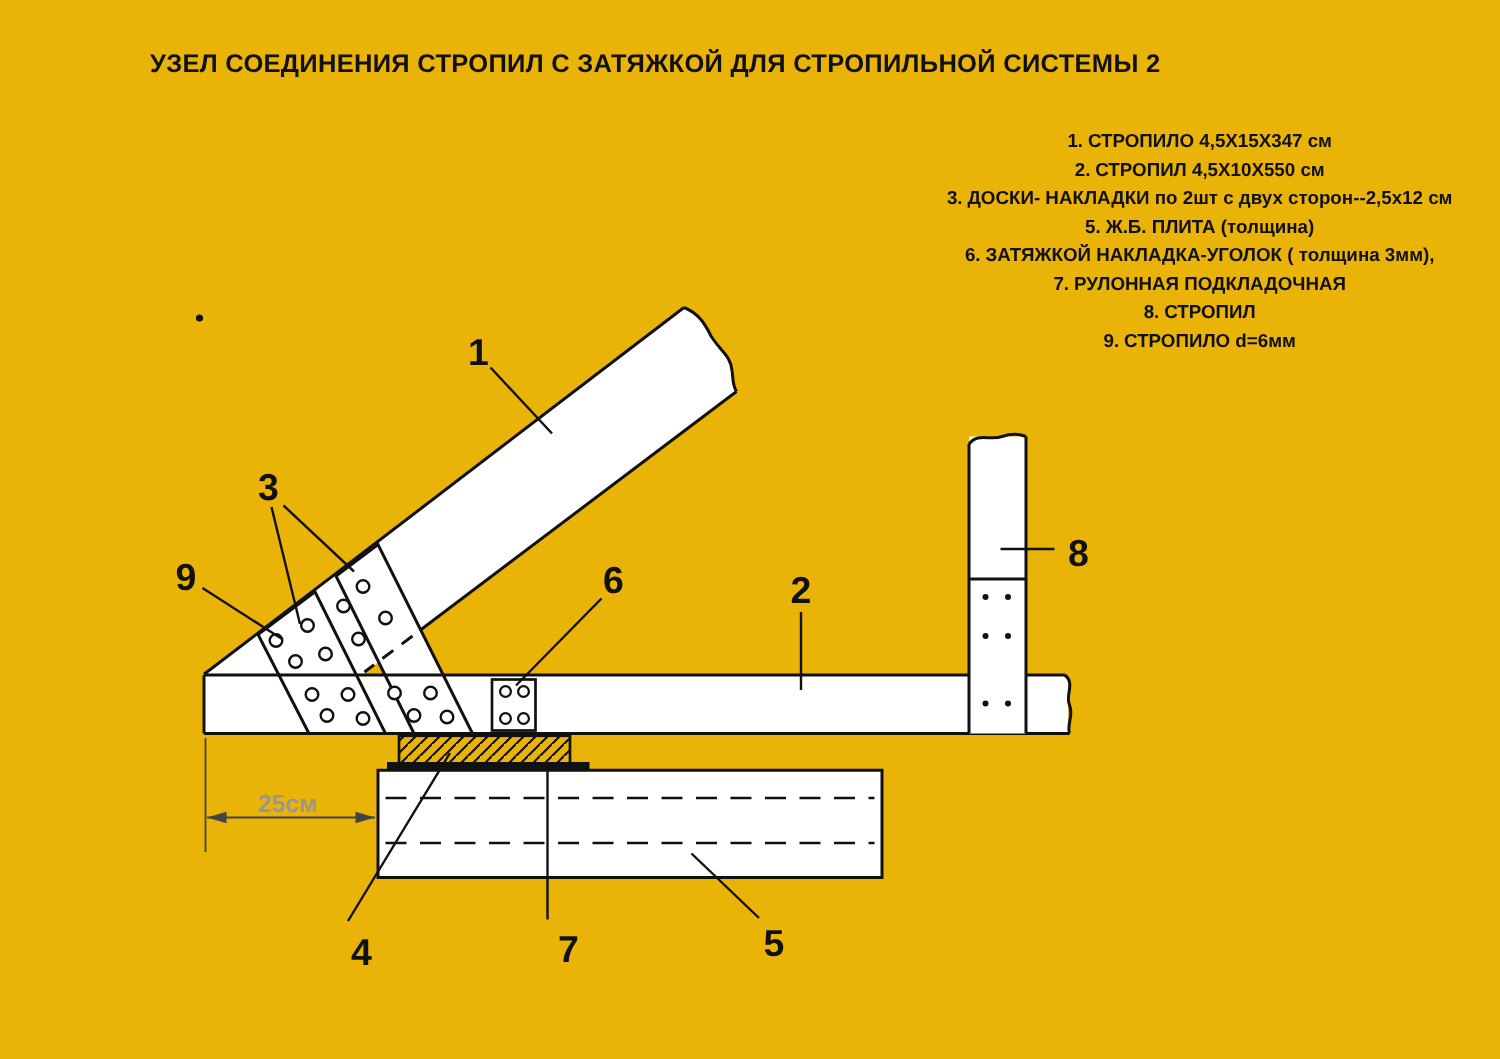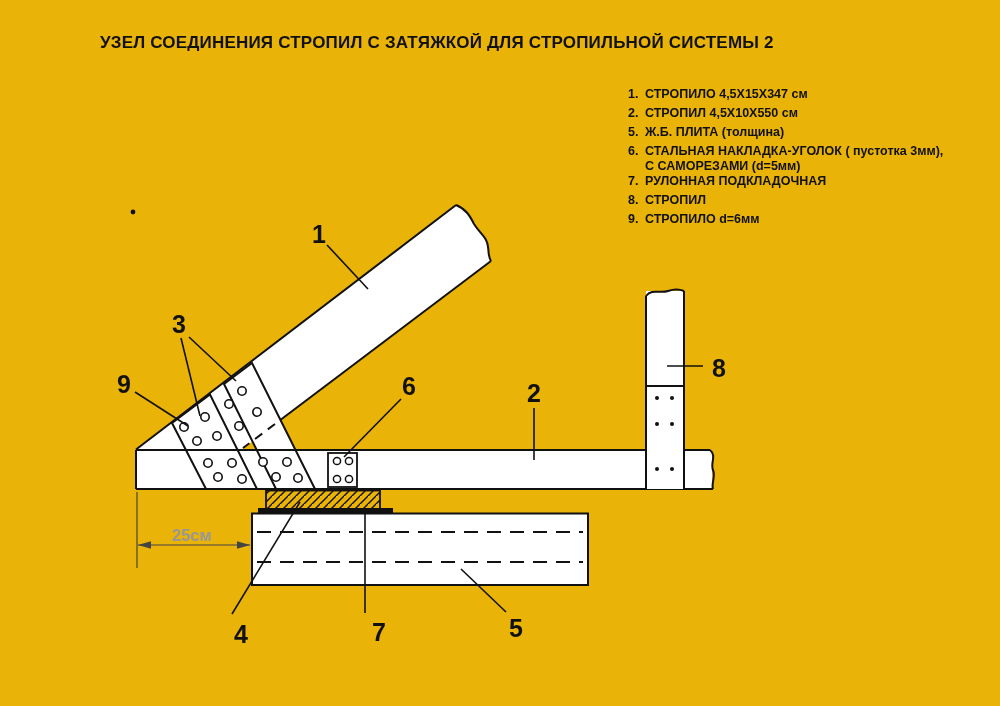--- a/index.html
+++ b/index.html
@@ -1,41 +1,41 @@
 <!DOCTYPE html>
 <html><head>
 <meta charset="utf-8">
 <style>
   html,body{margin:0;padding:0;background:#fff;}
   .page{position:relative;width:1000px;height:706px;background:#eab308;overflow:hidden;
         font-family:"Liberation Sans",sans-serif;color:#111;padding-left:40px;}
   .title{position:absolute;left:100px;top:33px;font-size:17px;font-weight:bold;
          letter-spacing:.2px;white-space:nowrap;}
   .legend{position:absolute;left:628px;top:87px;font-size:12.5px;font-weight:bold;}
-  .legend-row{height:19px;line-height:15px;white-space:nowrap;}
+  .legend-row{height:19px;line-height:15px;white-space:nowrap;text-align:center;}
   .legend-row.cont{height:15px;margin-top:-4px;}
   .legend-row .num{display:inline-block;min-width:17px;}
   svg{position:absolute;left:0;top:0;}
   svg text{font-family:"Liberation Sans",sans-serif;font-weight:bold;}
   .callout{font-size:25px;fill:#111;text-anchor:middle;}
   .dimtext{font-size:16.5px;fill:#979797;}
 </style>
 </head>
 <body>
 
 <div class="page">
 
   <div class="title">УЗЕЛ СОЕДИНЕНИЯ СТРОПИЛ С ЗАТЯЖКОЙ ДЛЯ СТРОПИЛЬНОЙ СИСТЕМЫ 2</div>
 
   <div class="legend">
     <div class="legend-row"><span class="num">1.</span><span>СТРОПИЛО 4,5Х15Х347 см</span></div>
     <div class="legend-row"><span class="num">2.</span><span>СТРОПИЛ 4,5Х10Х550 см</span></div>
+    <div class="legend-row"><span class="num">3.</span><span>ДОСКИ- НАКЛАДКИ по 2шт с двух сторон--2,5х12 см</span></div>
     <div class="legend-row"><span class="num">5.</span><span>Ж.Б. ПЛИТА (толщина)</span></div>
-    <div class="legend-row"><span class="num">6.</span><span>СТАЛЬНАЯ НАКЛАДКА-УГОЛОК ( пустотка 3мм),</span></div>
-    <div class="legend-row cont"><span class="num"></span><span>С САМОРЕЗАМИ (d=5мм)</span></div>
+    <div class="legend-row"><span class="num">6.</span><span>ЗАТЯЖКОЙ НАКЛАДКА-УГОЛОК ( толщина 3мм),</span></div>
     <div class="legend-row"><span class="num">7.</span><span>РУЛОННАЯ ПОДКЛАДОЧНАЯ</span></div>
     <div class="legend-row"><span class="num">8.</span><span>СТРОПИЛ</span></div>
     <div class="legend-row"><span class="num">9.</span><span>СТРОПИЛО d=6мм</span></div>
   </div>
 
   <svg width="1000" height="706" viewBox="0 0 1000 706">
     <defs>
       <pattern id="hatch" patternUnits="userSpaceOnUse" width="8" height="8">
         <path d="M-2,10 L10,-2" stroke="#111" stroke-width="1.4"></path>
         <path d="M6,10 L10,6" stroke="#111" stroke-width="1.4"></path>

